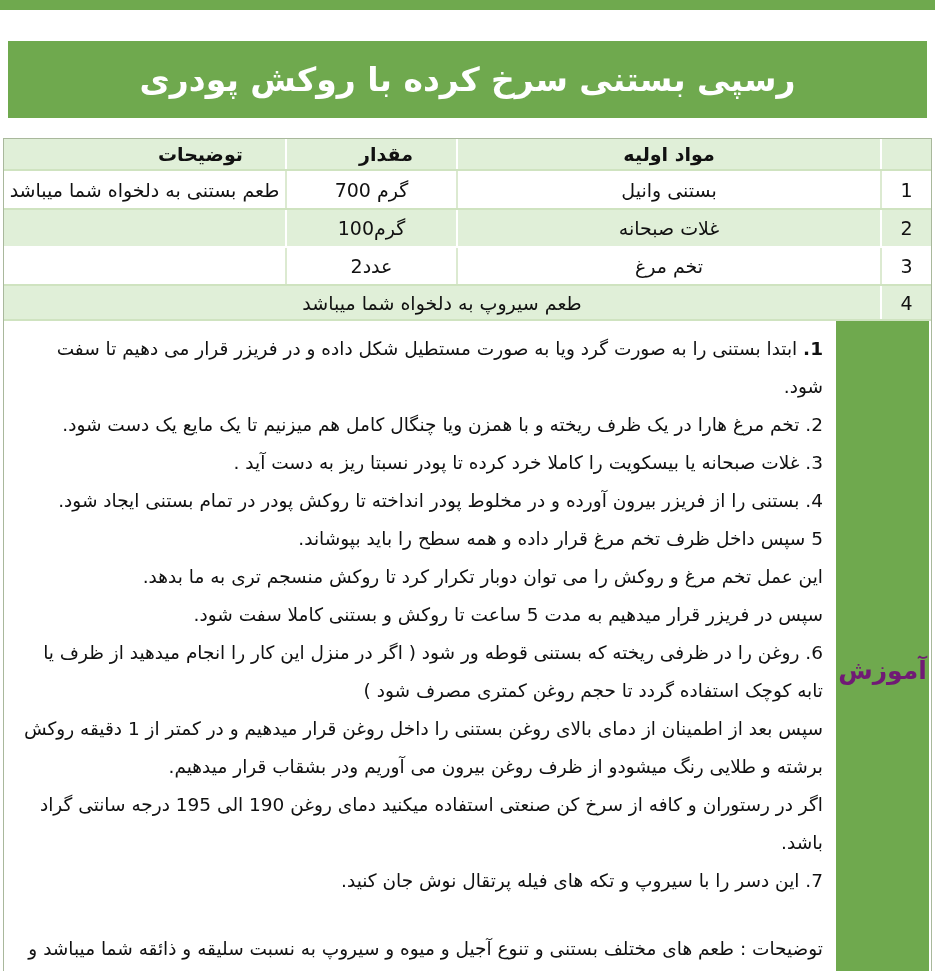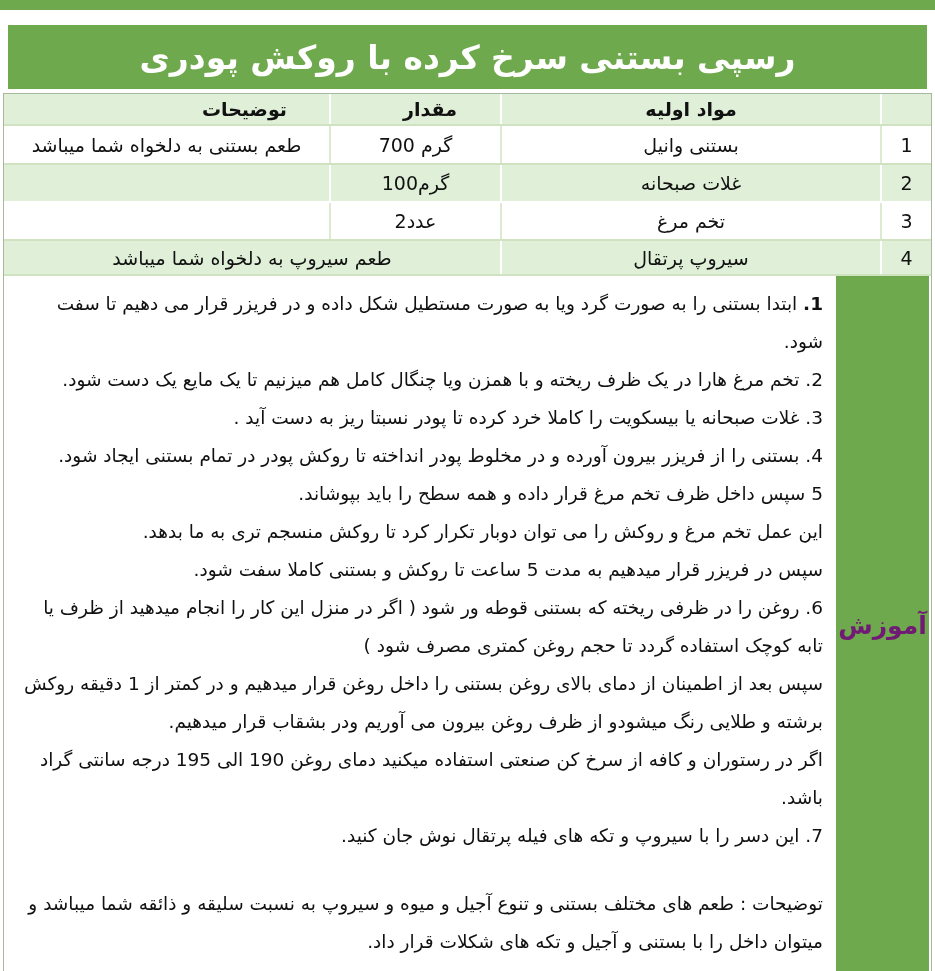--- a/index.html
+++ b/index.html
@@ -7,41 +7,41 @@
     width:935px; height:971px;
     background:#ffffff;
     font-family:"DejaVu Sans", sans-serif;
     direction:rtl;
     color:#111;
     overflow:hidden;
   }
   .top-strip { height:10px; background:#6FA94E; }
   .top-gap { height:15px; }
   .title-bar {
-    margin:0 8px; height:64px; background:#6FA94E;
+    margin:16px 8px; height:77px; background:#6FA94E;
     display:flex; align-items:center; justify-content:center;
   }
   .title-bar .title {
     color:#fff; font-weight:bold; font-size:33px; letter-spacing:0;
   }
   .title-gap { height:4px; }
 
   .doc {
     margin:0 3px; border:1px solid #a9b89c;
     box-sizing:border-box;
   }
   .row { display:flex; box-sizing:border-box; align-items:center; }
   .row > div { box-sizing:border-box; height:100%; display:flex; align-items:center; justify-content:center; }
   .row > div + div { border-left:0; }
   
   .row > div:nth-child(n+2) { border-right:2px solid #dcead1; }
   .bg-green > div:nth-child(n+2) { border-right-color:#ffffff; }
 
   .cell-no    { width:49px; }
-  .cell-ing   { width:380px; }
+  .cell-ing   { width:424px; }
   .cell-amt   { width:171px; direction:ltr; }
   .cell-notes { flex:1; }
 
   .thead {
     height:32px; background:#E0EFD8; font-weight:bold; font-size:19px;
     border-bottom:2px solid #cfe3c0;
   }
   .thead .cell-notes { justify-content:flex-start; padding-right:42px; direction:rtl; }
   .trow { height:38px; font-size:19px; }
   .trow.bg-green { background:#E0EFD8; border-bottom:2px solid #ffffff; }
@@ -105,21 +105,20 @@
 
     <div class="row trow bg-white">
       <div class="cell-no">3</div>
       <div class="cell-ing">تخم مرغ</div>
       <div class="cell-amt">2عدد</div>
       <div class="cell-notes"></div>
     </div>
 
     <div class="row trow last bg-green">
       <div class="cell-no">4</div>
-      <div class="cell-ing">سیروپ پرتقال</div>
       <div class="cell-notes">طعم  سیروپ به دلخواه شما میباشد</div>
     </div>
   </div>
 
   <div class="inst">
     <div class="inst-band">
       <div class="inst-label">آموزش</div>
     </div>
     <div class="inst-text">
       <p><b>1.</b><span>  ابتدا بستنی را به صورت گرد ویا به صورت مستطیل شکل داده و در فریزر قرار می دهیم تا سفت شود.</span></p>

